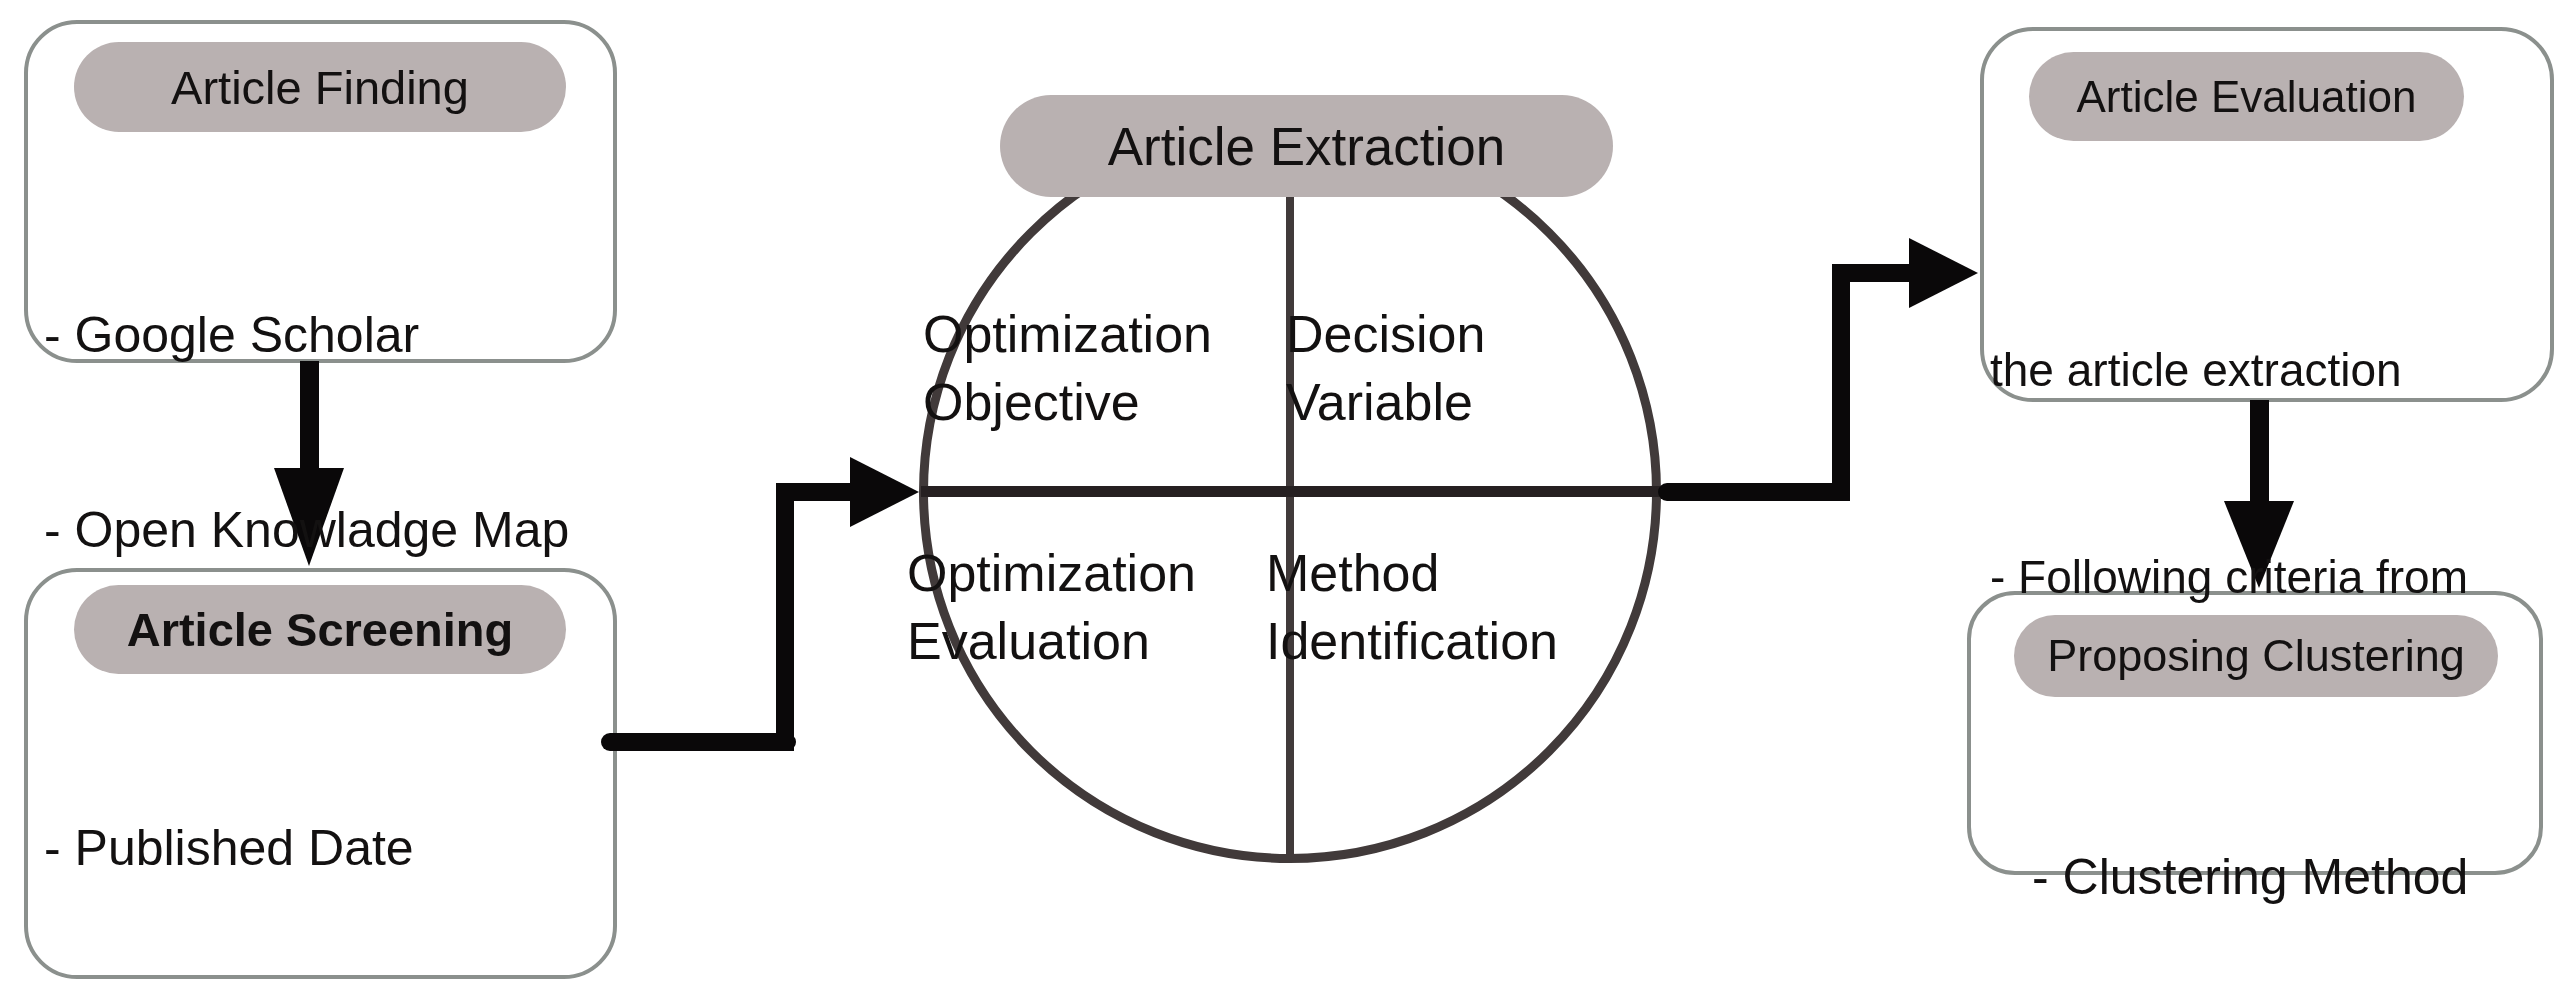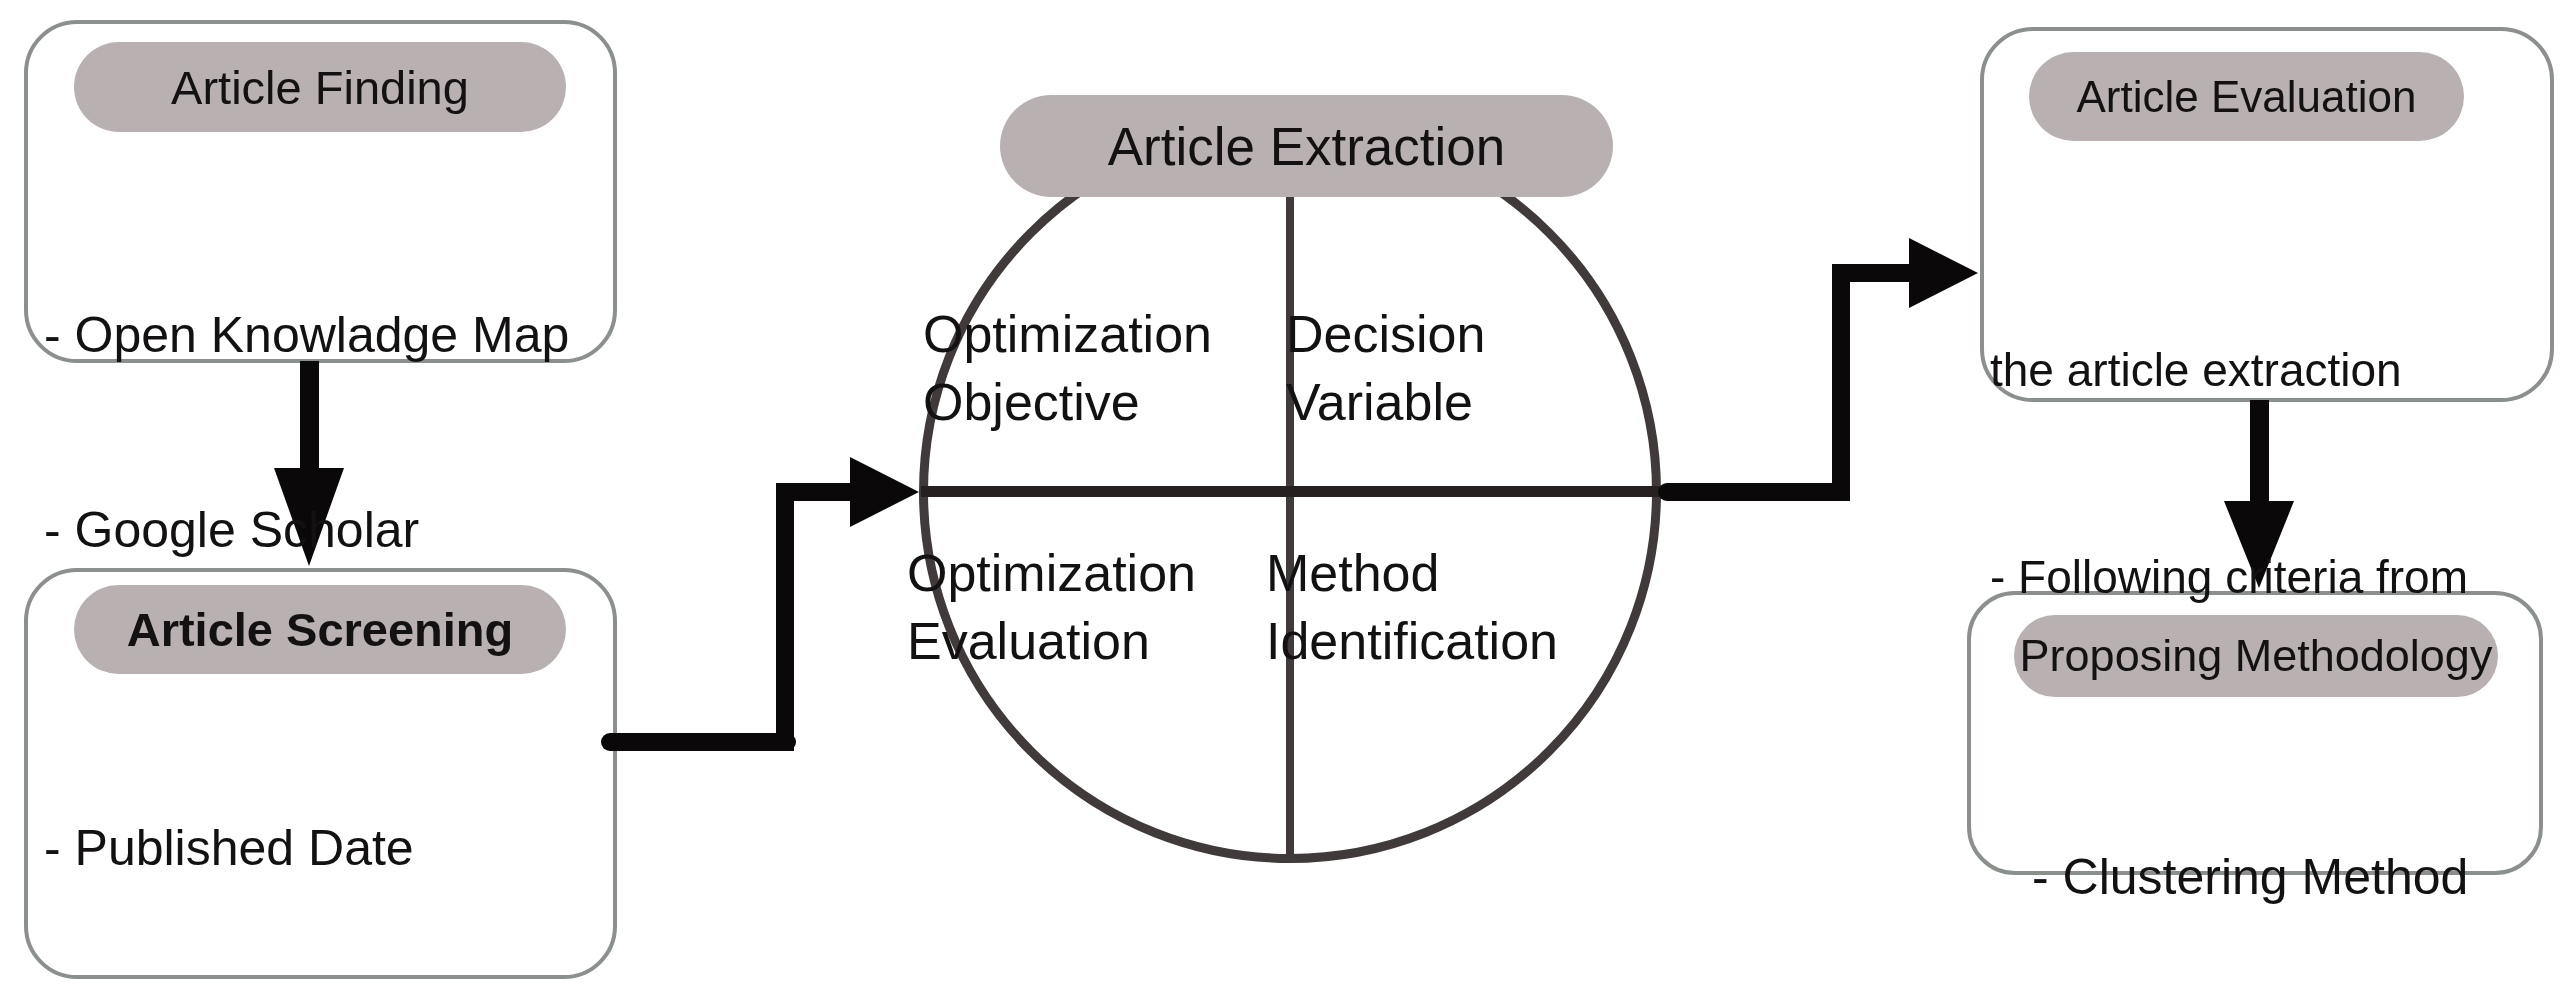--- a/index.html
+++ b/index.html
@@ -94,22 +94,22 @@
 </head>
 <body>
 
 <div class="canvas">
 
   <div class="box" style="left:24px;top:20px;width:593px;height:343px;"></div>
   <div class="pill" style="left:74px;top:42px;width:492px;height:90px;align-items:center;">
     <span>Article Finding</span>
   </div>
   <div class="items" style="left:44px;top:173px;">
+    <div>- Google Scholar</div>
     <div>- Open Knowladge Map</div>
-    <div>- Google Scholar</div>
   </div>
 
   <div>
     <div class="seg" style="left:300px;top:361px;width:18.5px;height:108px;"></div>
     <div class="head-down" style="left:274px;top:468px;"></div>
   </div>
 
   <div class="box" style="left:24px;top:568px;width:593px;height:411px;"></div>
   <div class="pill" style="left:74px;top:585px;width:492px;height:89px;font-weight:bold;">
     <span>Article Screening</span>
@@ -169,21 +169,21 @@
     <div>- Following criteria from</div>
   </div>
 
   <div>
     <div class="seg" style="left:2250px;top:400px;width:18.5px;height:103px;"></div>
     <div class="head-down short" style="left:2224px;top:501px;"></div>
   </div>
 
   <div class="box" style="left:1967px;top:591px;width:576px;height:284px;border-radius:48px;"></div>
   <div class="pill" style="left:2014px;top:615px;width:484px;height:82px;font-size:45px;">
-    <span>Proposing Methodology</span>
+    <span>Proposing Clustering</span>
   </div>
   <div class="items" style="left:2032px;top:710px;line-height:67px;">
     <div>- Clustering Method</div>
     
   </div>
 
 </div>
 
 
 </body></html>

